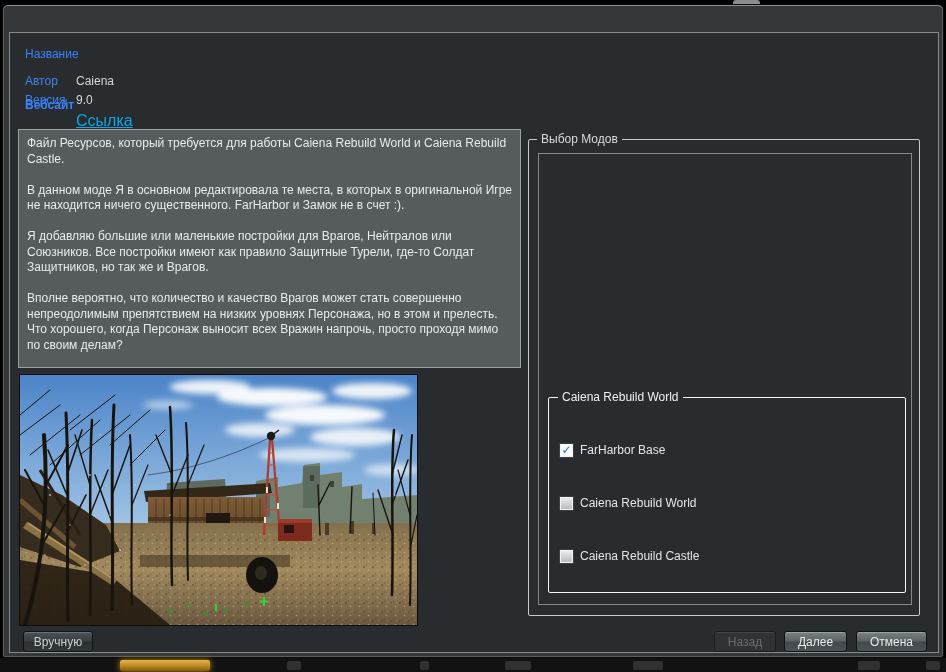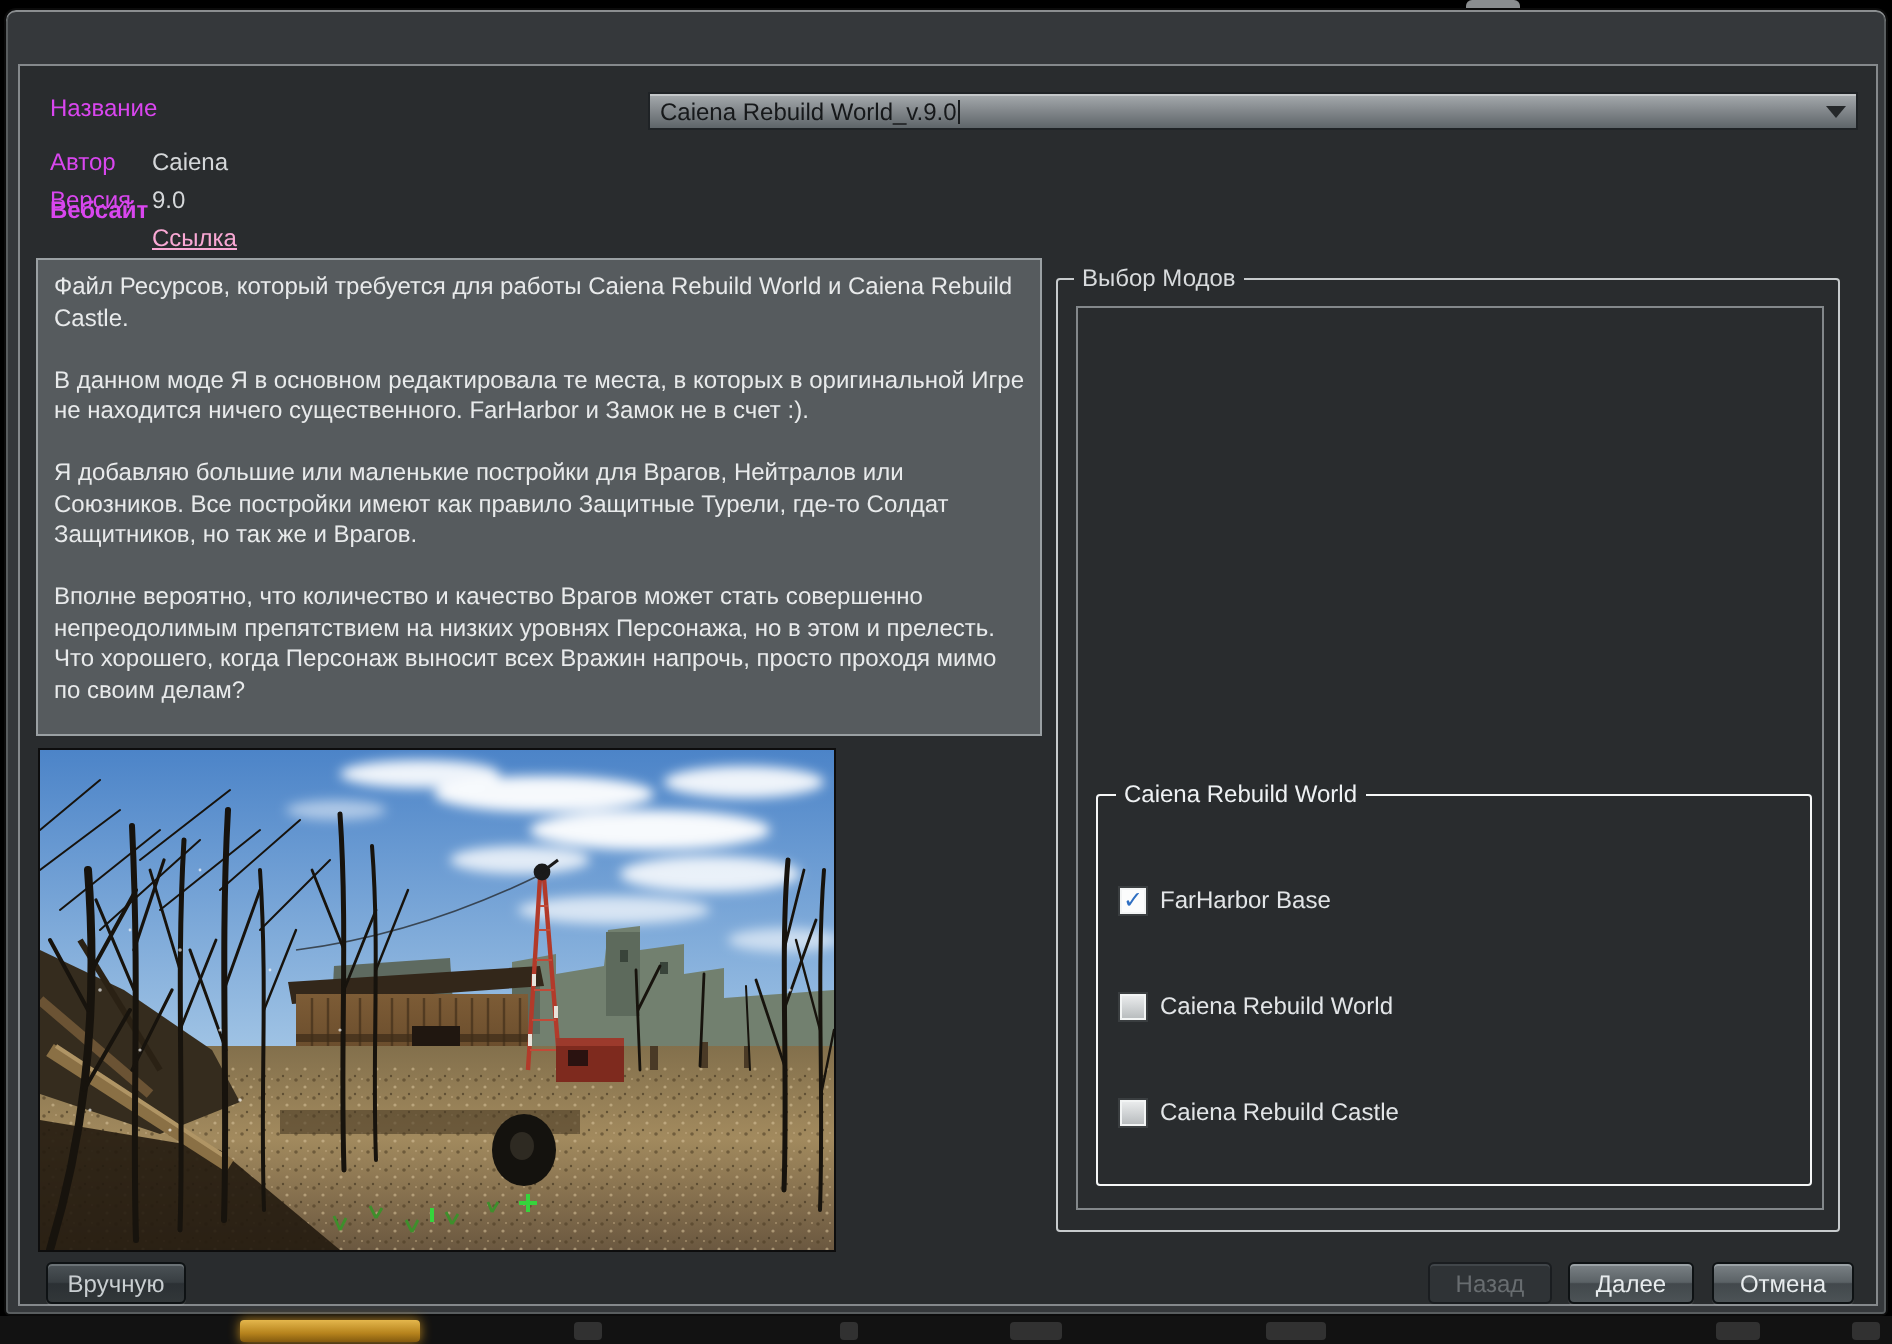--- a/index.html
+++ b/index.html
@@ -29,23 +29,23 @@
   .win-btn.min{width:33px;}
   .win-btn.max{width:27px;}
   .win-btn.close{width:41px;background:linear-gradient(#f2bcab,#d9775d 45%,#a33722 50%,#c25039);}
   .glyph-dash{width:9px;height:3px;background:#fff;box-shadow:0 1px 1px rgba(0,0,0,.6);margin-top:4px;}
   .glyph-square{width:9px;height:8px;border:2px solid #fff;box-shadow:0 1px 1px rgba(0,0,0,.6);}
   .glyph-x{font-size:12px;font-weight:bold;color:#fff;text-shadow:0 1px 2px #3a0800;line-height:1;}
 
   .client{position:absolute;left:6px;top:27px;width:930px;height:621px;background:#292c2e;border:1px solid #85898c;}
 
   
-  .label{position:absolute;font-size:12px;color:#d946ef;}
+  .label{position:absolute;font-size:12px;color:#3b82f6;}
   .value{position:absolute;font-size:12px;color:#d4d7d9;}
-  .link{position:absolute;font-size:12px;color:#f9a8d4;text-decoration:underline;cursor:pointer;}
+  .link{position:absolute;font-size:16px;color:#0ea5e9;text-decoration:underline;cursor:pointer;}
 
   .combo{position:absolute;left:314px;top:13px;width:605px;height:19px;border:1px solid #1f2326;
     background:linear-gradient(#a6abae,#82878b 50%,#5e6569);display:flex;align-items:center;padding:0 20px 0 5px;
     box-shadow:inset 0 1px 0 rgba(255,255,255,.35);}
   .combo-text{font-size:12px;color:#16181a;white-space:nowrap;overflow:hidden;}
   .caret{display:inline-block;width:1px;height:12px;background:#1a1d1f;margin-left:1px;vertical-align:middle;}
   .combo-arrow{position:absolute;right:5px;top:6px;width:0;height:0;border-left:5px solid transparent;
     border-right:5px solid transparent;border-top:6px solid #25282a;}
 
   
@@ -87,25 +87,20 @@
 
 <div class="screen">
 
   <div class="peek-tab"></div>
 
   <div class="window">
 
     <div class="client">
 
       <span class="label" style="left:15px;top:14px;">Название</span>
-      <div class="combo">
-        <span class="combo-text">Caiena Rebuild World_v.9.0</span>
-          <span class="caret"></span>
-        <div class="combo-arrow"></div>
-      </div>
 
       <span class="label" style="left:15px;top:41px;">Автор</span>
       <span class="value" style="left:66px;top:41px;">Caiena</span>
 
       <span class="label" style="left:15px;top:60px;">Версия</span>
       <span class="value" style="left:66px;top:60px;">9.0</span>
 
       <span class="label" style="left:15px;top:65px;font-weight:bold;">Вебсайт</span>
       <span class="link" style="left:66px;top:79px;">Ссылка</span>
 

